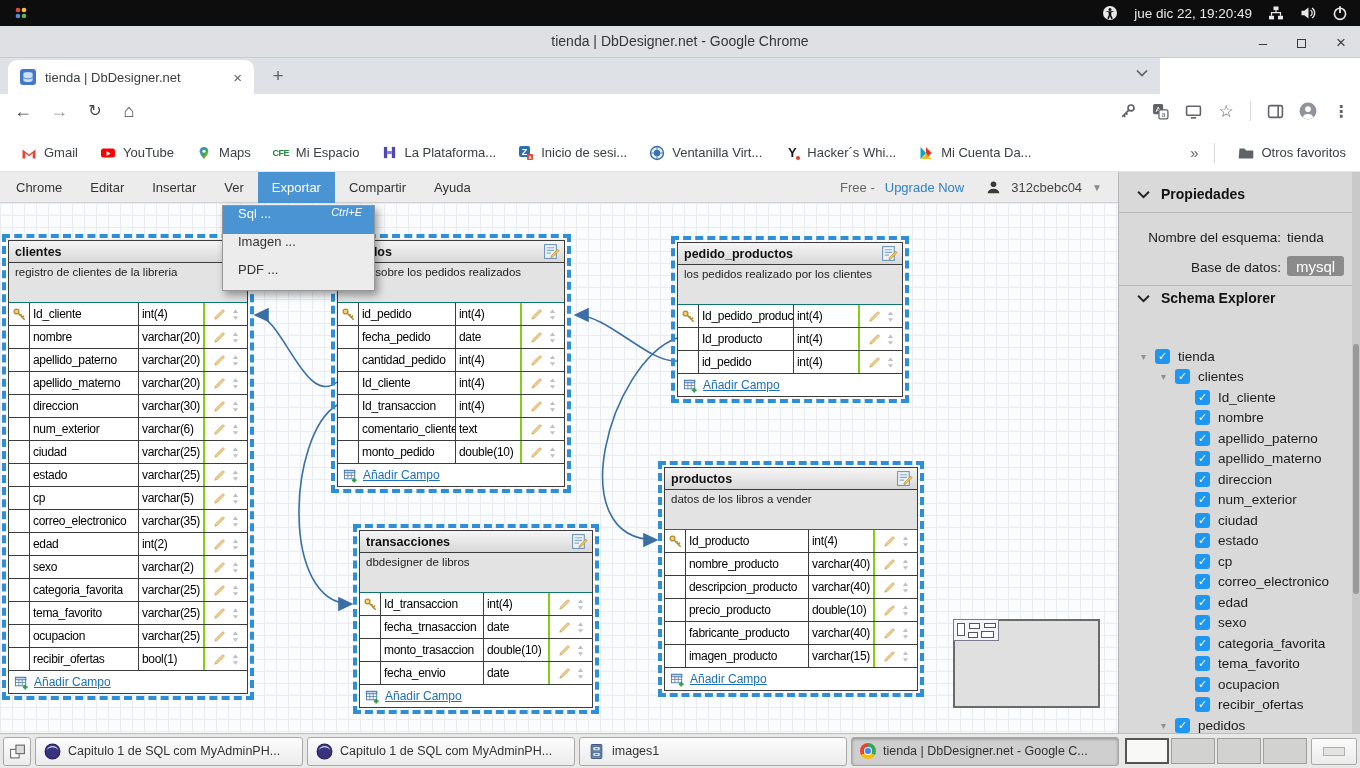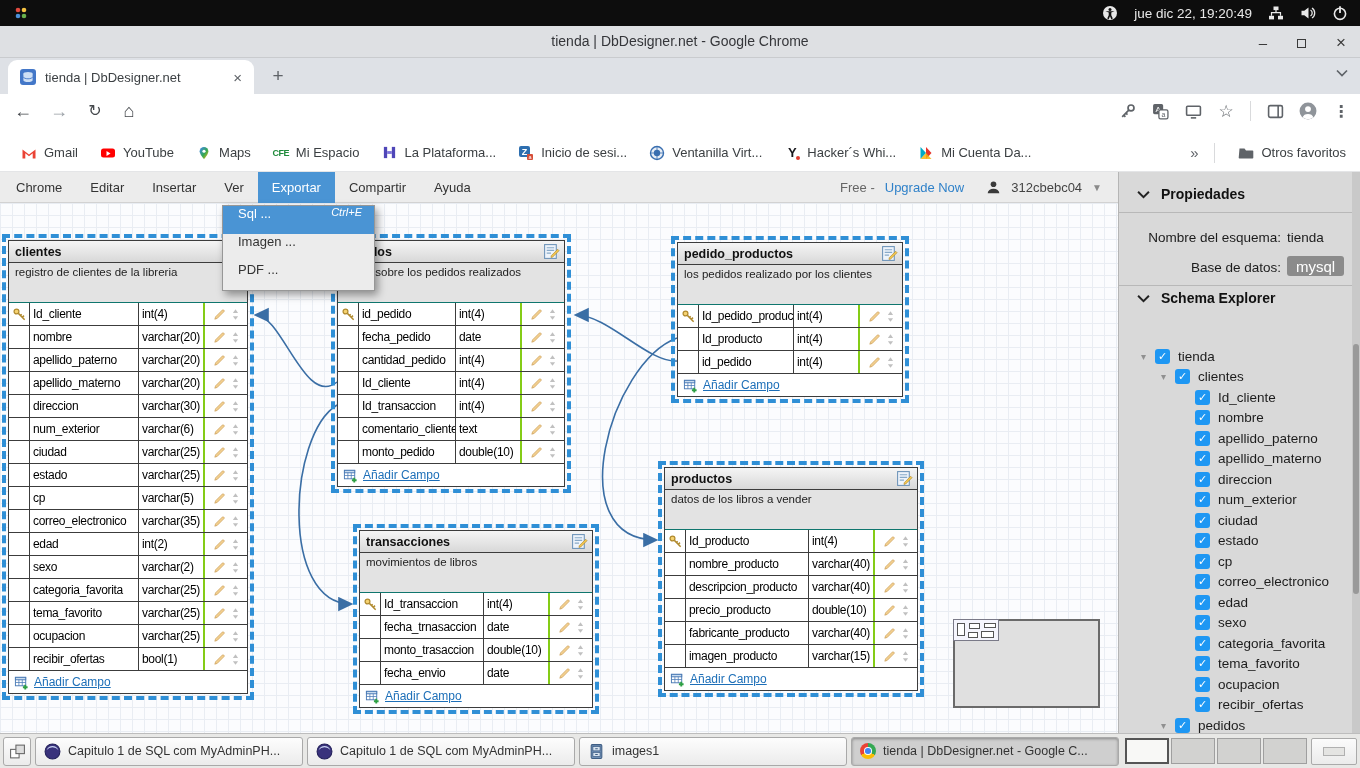--- a/index.html
+++ b/index.html
@@ -16,21 +16,21 @@
   .tb-ic { width:16px; height:16px; }
 
   
   #titlebar { position:absolute; top:26px; left:0; width:1360px; height:32px; background:#dee0e3;
               border-bottom:1px solid #c9cbce; text-align:center; font-size:14px; color:#35363a; line-height:31px; }
   #win-controls { position:absolute; right:14px; top:0; height:32px; display:flex; align-items:center; gap:30px; color:#3a3a3a; }
   #win-controls .wc { font-size:15px; line-height:1; cursor:default; }
   .wc-box { width:9px; height:9px; border:1.5px solid #3a3a3a; display:inline-block; }
 
   
-  #tabstrip { position:absolute; top:58px; left:0; width:1360px; height:36px; background:#dee1e6; }
+  #tabstrip { position:absolute; top:58px; left:0; width:1160px; height:36px; background:#dee1e6; }
   #tab-active { position:absolute; left:8px; bottom:0; width:246px; height:34px; background:#fff;
                 border-radius:9px 9px 0 0; display:flex; align-items:center; padding:0 8px 0 12px; gap:9px;
                 font-size:13px; color:#3c4043; }
   #tab-title { flex:1; white-space:nowrap; overflow:hidden; }
   #tab-close { color:#5f6368; font-size:15px; padding:0 4px; }
   #newtab-btn { position:absolute; left:266px; top:7px; width:24px; height:24px; color:#5f6368; font-size:19px;
                 text-align:center; line-height:22px; }
   #tabsearch { position:absolute; right:12px; top:11px; color:#5f6368; }
 
   
@@ -1117,21 +1117,21 @@
           <span>transacciones</span>
           <span class="hsp"></span>
           <span class="icedit">
             <svg width="17" height="17" viewBox="0 0 16 16">
               <rect x="1.5" y="1.5" width="11" height="13" fill="#eef4fb" stroke="#6d93b8"></rect>
               <path d="M3.5 4.5 h7 M3.5 7 h7 M3.5 9.5 h4" stroke="#88a9c8" stroke-width="1.1"></path>
               <path d="M7.5 13.6 l1.6 -.4 6 -6 -1.3 -1.3 -6 6 z" fill="#f5c84f" stroke="#a8852c" stroke-width="0.6"></path>
             </svg>
           </span>
         </div>
-        <div class="dbtable-desc">movimientos de libros</div>
+        <div class="dbtable-desc">dbdesigner de libros</div>
         <div class="frow">
           <span class="fkey">
             <svg viewBox="0 0 16 16">
               <circle cx="4.8" cy="4.8" r="2.6" fill="#f6d372" stroke="#b08a2e" stroke-width="1.3"></circle>
               <path d="M6.8 6.8 L13.5 13.5 M11 11 l1.8 -1.8 M9 9 l1.3 -1.3" stroke="#b08a2e" stroke-width="1.6" fill="none"></path>
             </svg>
           </span>
           <span class="fname">Id_transaccion</span>
           <span class="ftype">int(4)</span>
           <span class="facts">

